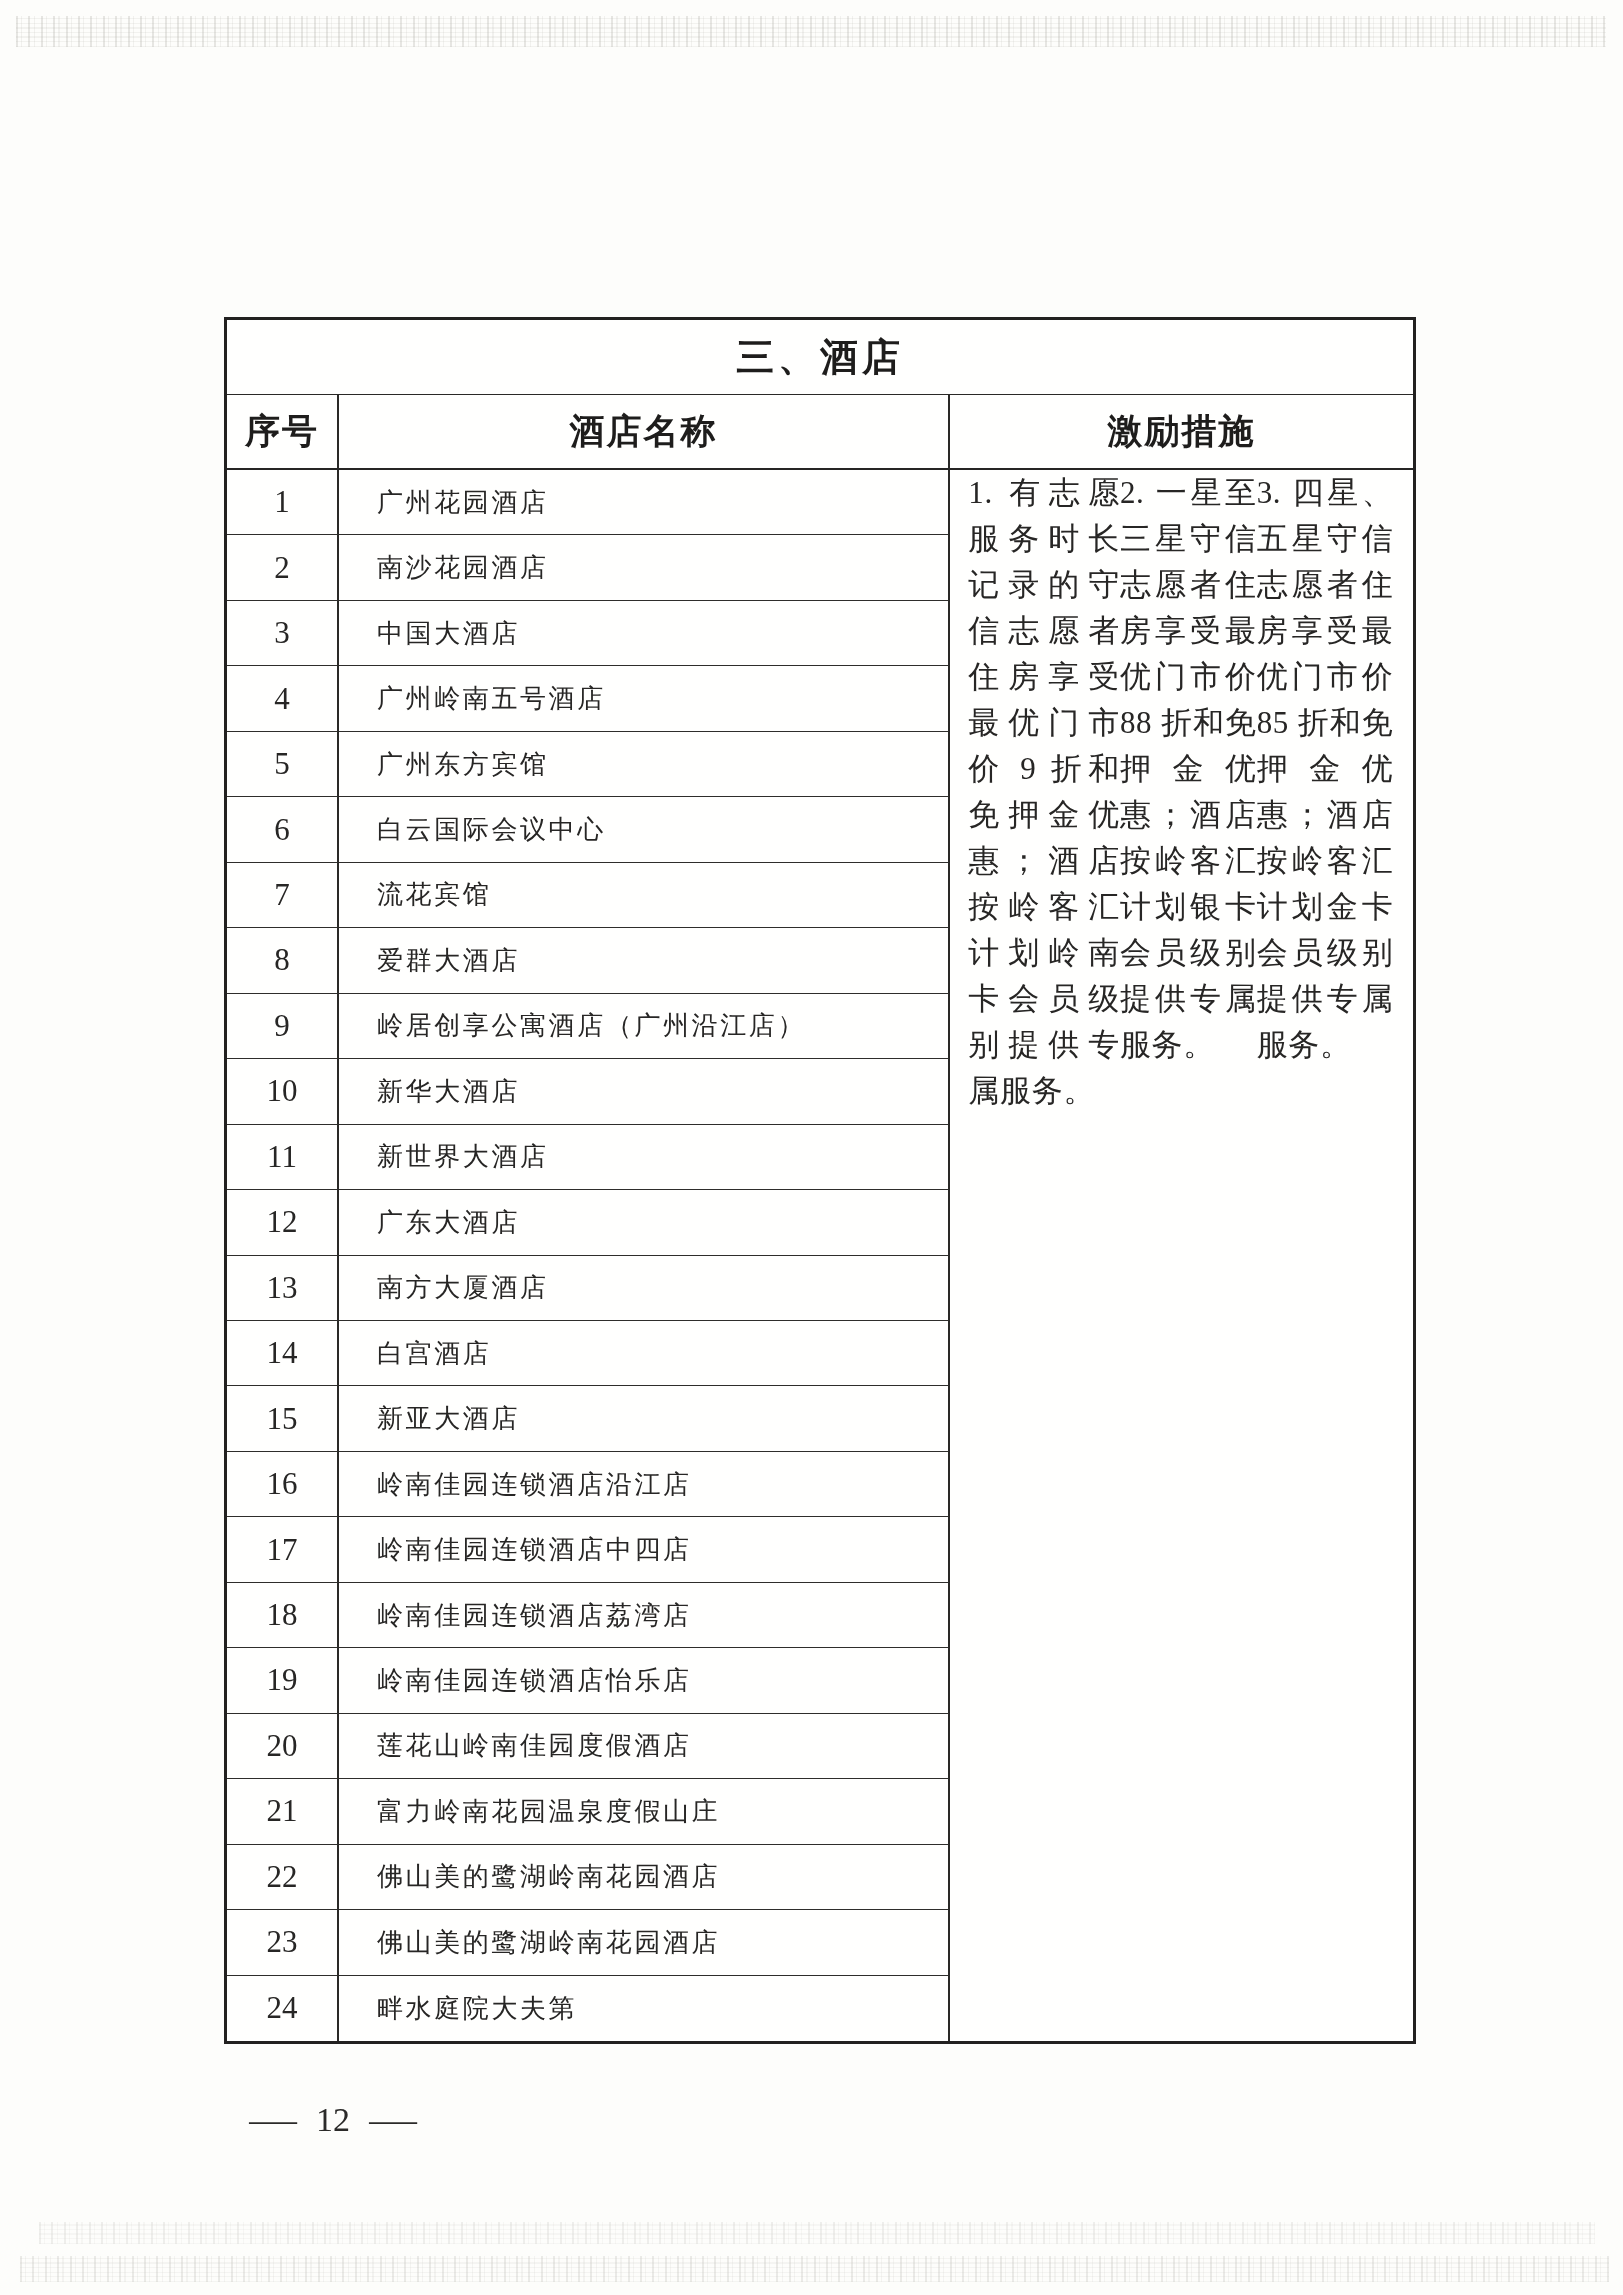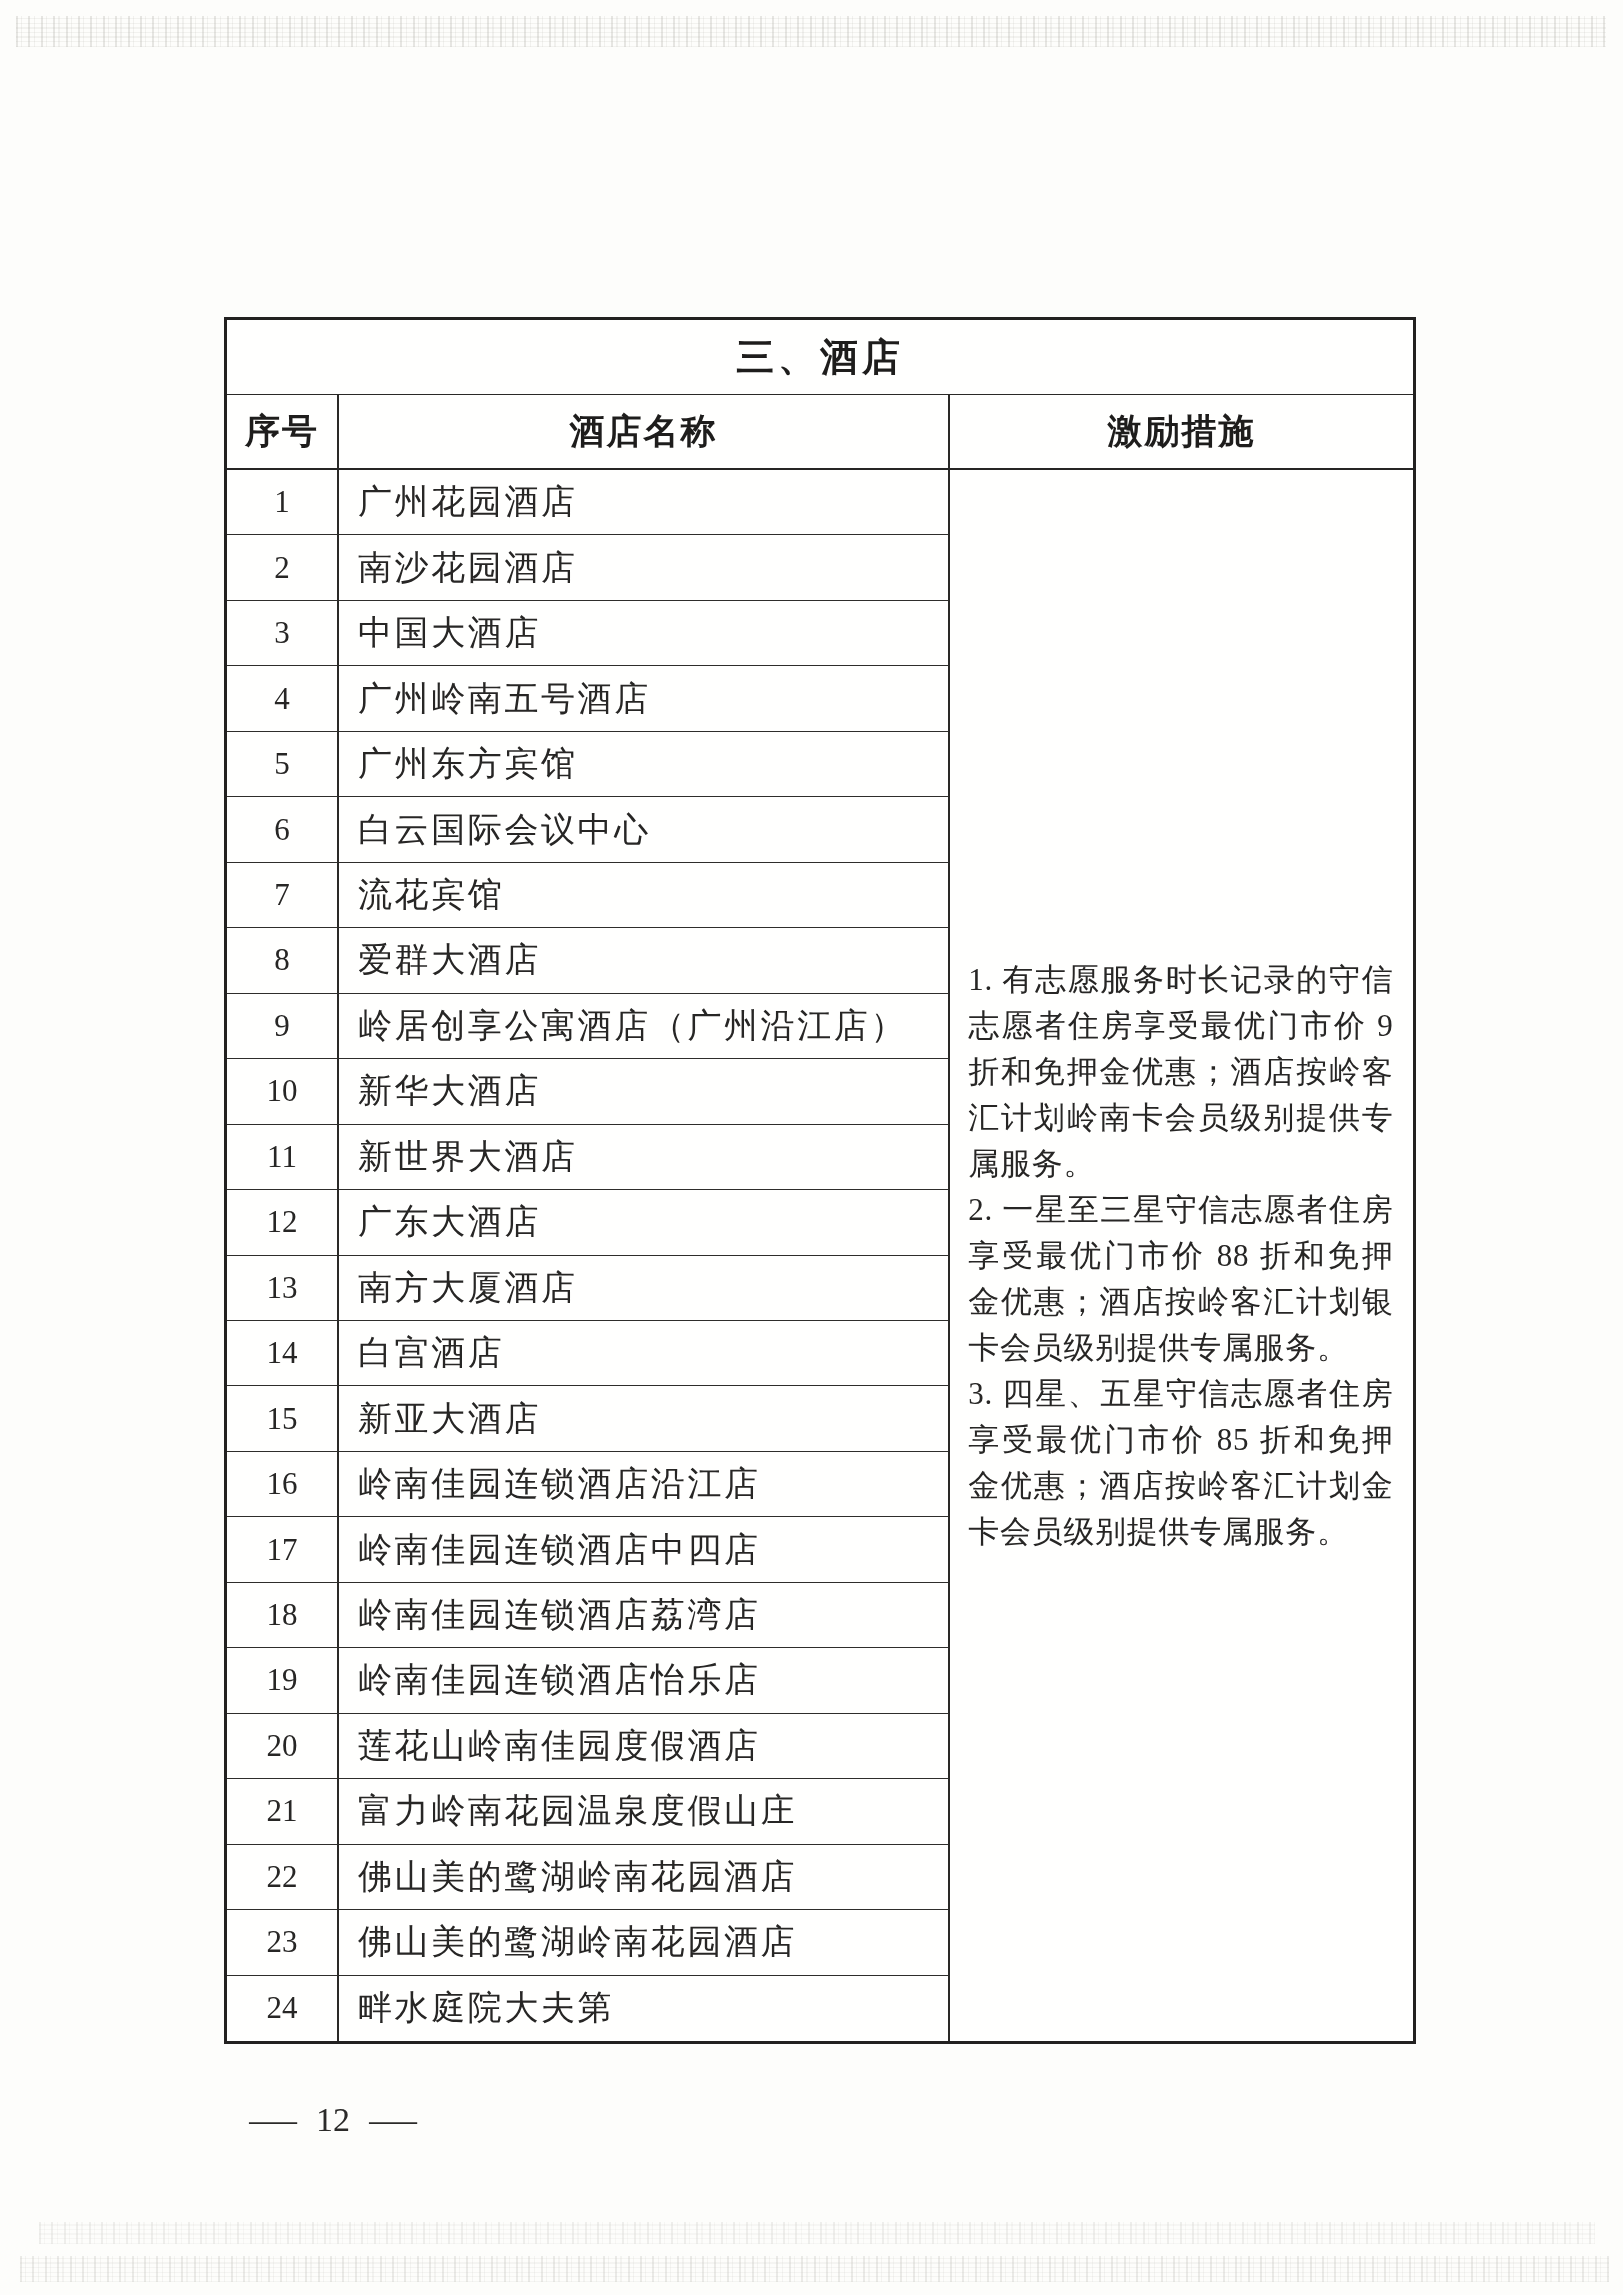--- a/index.html
+++ b/index.html
@@ -68,34 +68,34 @@
     border-bottom: 1.3px solid #2e2d2b;
     display: flex; align-items: center; justify-content: center;
     font-size: 31px;
     color: #272625;
   }
   .c-name {
     grid-column: 2;
     border-right: 2px solid #2a2927;
     border-bottom: 1.3px solid #2e2d2b;
     display: flex; align-items: center;
-    padding-left: 19px;
-    font-size: 34px;
+    padding-left: 38px;
+    font-size: 26px;
     letter-spacing: 2.6px;
     color: #272625;
     white-space: nowrap;
   }
   .row:last-child .c-no,
   .row:last-child .c-name { border-bottom: none; }
 
   .t-incentive {
     grid-column: 3;
     grid-row: 3 / span 24;
     display: flex;
-    flex-direction: column;
+    flex-direction: row;
     justify-content: center;
     padding: 0 19.6px 0 18.3px;
   }
   .t-incentive p {
     font-size: 31px;
     line-height: 46px;
     letter-spacing: 0.7px;
     text-align: justify;
     color: #272625;
   }

